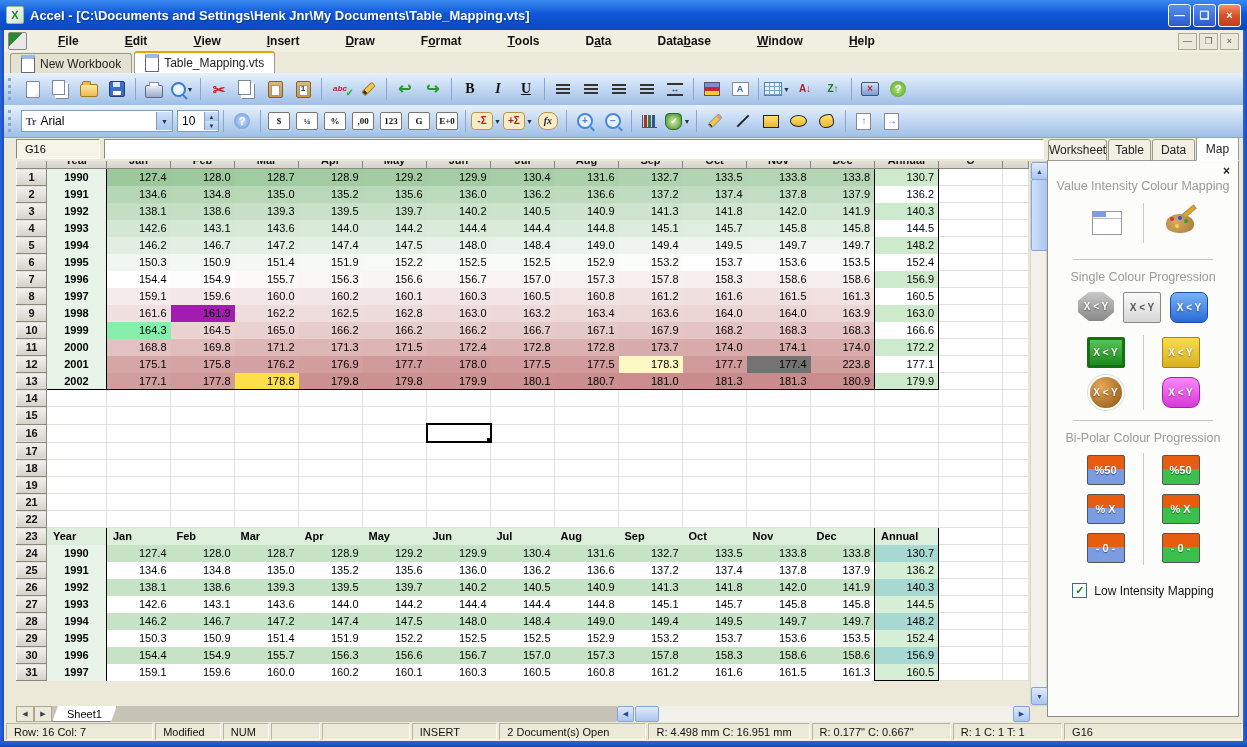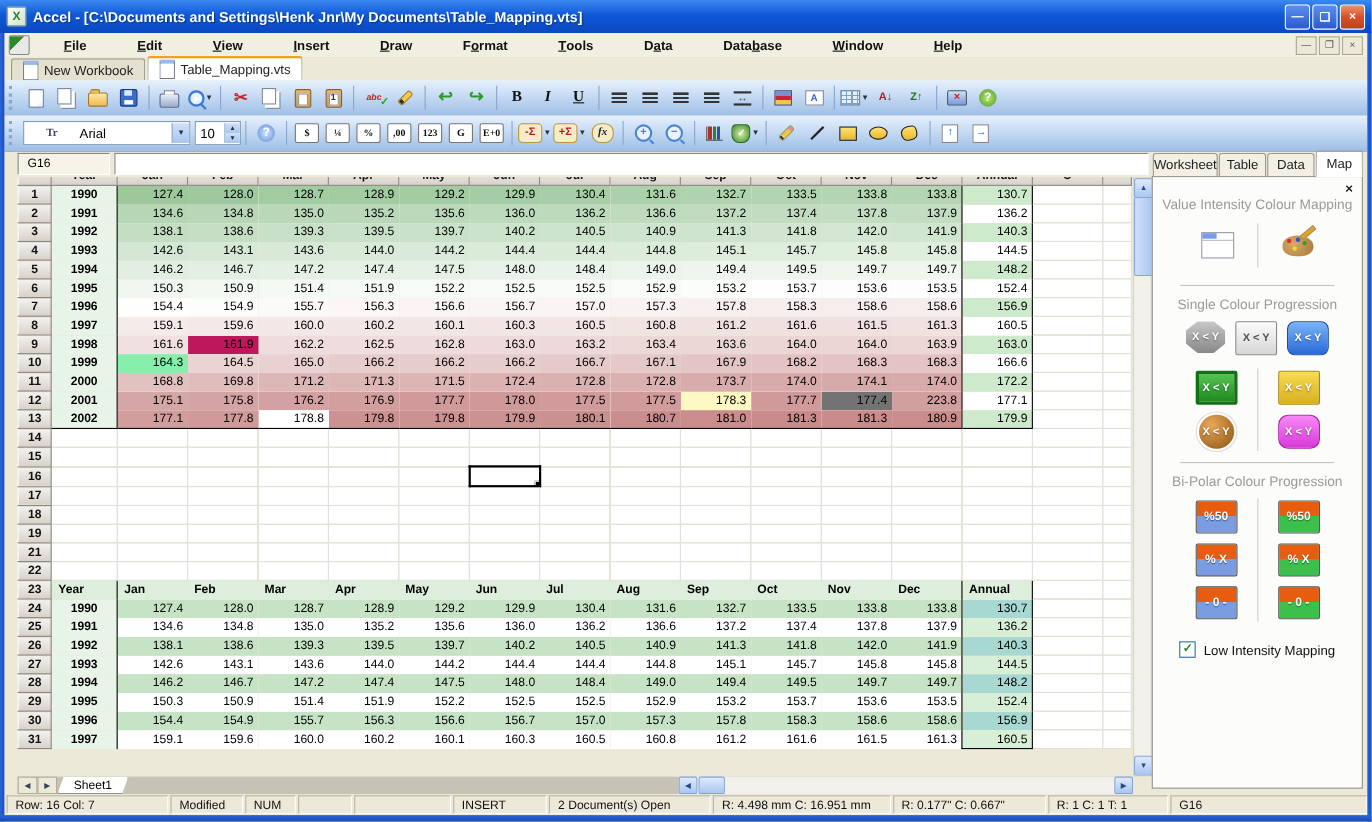--- a/index.html
+++ b/index.html
@@ -78,21 +78,21 @@
   .ic-zin::after,.ic-zout::after{content:"";position:absolute;right:-4px;bottom:-3px;width:5px;height:2px;background:#4a86d8;transform:rotate(45deg)}
   .ic-chart{width:14px;height:12px;border-left:1px solid #555;border-bottom:1px solid #555;background:linear-gradient(90deg,transparent 0 1px,#b03030 1px 4px,transparent 4px 5px,#308030 5px 8px,transparent 8px 9px,#3050a0 9px 12px,transparent 12px)}
   .ic-shield{width:15px;height:15px;border-radius:4px 4px 7px 7px;background:radial-gradient(#d8f0a8,#3a8a2a);border:1px solid #2a6a1a;color:#fff;font-size:9px}
   .ic-pencil{width:14px;height:4px;background:linear-gradient(90deg,#333 0 2px,#f5c842 2px 11px,#e89090 11px);border:1px solid #996;border-radius:2px;transform:rotate(-45deg)}
   .ic-line{width:16px;height:2px;background:#222;transform:rotate(-45deg)}
   .ic-rectsh{width:14px;height:11px;background:linear-gradient(#ffe070,#e8b830);border:1px solid #222}
   .ic-ellipsesh{width:15px;height:10px;background:linear-gradient(#ffe070,#e8b830);border:1px solid #222;border-radius:50%}
   .ic-blob{width:13px;height:12px;background:linear-gradient(#ffe070,#e8b830);border:1px solid #222;border-radius:70% 30% 60% 40%/50% 60% 40% 55%}
   .ic-pageup,.ic-pageright{width:13px;height:15px;background:#fff;border:1px solid #889;color:#2a6ad8;font-size:10px}
   .fontbox{width:150px;height:20px;background:#fff;border:1px solid #7f9db9;display:flex;align-items:center;font-size:12px;margin-left:2px}
-  .fontbox .tt{font-family:"Liberation Serif",serif;font-weight:bold;color:#446;font-size:10px;padding:0 20px}
+  .fontbox .tt{font-family:"Liberation Serif",serif;font-weight:bold;color:#446;font-size:10px;padding:0 4px}
   .fontbox .fdd{margin-left:auto;width:15px;height:18px;background:linear-gradient(#cfe0fa,#a8c6f0);border-left:1px solid #7f9db9;color:#234;font-size:7px;display:flex;align-items:center;justify-content:center}
   .sizebox{width:40px;height:20px;background:#fff;border:1px solid #7f9db9;display:flex;align-items:center;font-size:12px;margin-left:4px}
   .sizebox .val{flex:1;padding-left:4px}
   .spin{width:13px;height:18px;display:flex;flex-direction:column;border-left:1px solid #7f9db9}
   .spin span{flex:1;font-size:6px;display:flex;align-items:center;justify-content:center;background:linear-gradient(#cfe0fa,#a8c6f0);color:#234}
 
   
   .fbar{position:absolute;left:4px;top:137px;width:1040px;height:24px;background:#ece9d8;display:flex;align-items:center;z-index:30}
   .namebox{margin-left:12px;width:74px;height:18px;background:#f6f4e8;border:1px solid;border-color:#8a887f #fff #fff #8a887f;font-size:11px;display:flex;align-items:center;padding-left:8px}
   .finput{margin-left:4px;flex:1;height:18px;background:#fff;border:1px solid;border-color:#8a887f #fff #fff #8a887f;font-size:11px;display:flex;align-items:center;padding-left:4px}
@@ -596,21 +596,21 @@
             <td class="c dc" style="background:rgb(241,224,224)">161.5</td>
             <td class="c dc" style="background:rgb(241,225,225)">161.3</td>
             <td class="c an blr" style="background:#ffffff">160.5</td>
             <td class="c ec"></td>
             <td class="c ec"></td>
           </tr>
           <tr>
             <td class="rh">9</td>
             <td class="c yc">1998</td>
             <td class="c dc bl" style="background:rgb(240,224,224)">161.6</td>
-            <td class="c dc" style="background:#be185d">161.9</td>
+            <td class="c dc" style="background:#a21caf">161.9</td>
             <td class="c dc" style="background:rgb(239,221,221)">162.2</td>
             <td class="c dc" style="background:rgb(239,220,220)">162.5</td>
             <td class="c dc" style="background:rgb(238,219,219)">162.8</td>
             <td class="c dc" style="background:rgb(238,218,218)">163.0</td>
             <td class="c dc" style="background:rgb(237,217,217)">163.2</td>
             <td class="c dc" style="background:rgb(237,216,216)">163.4</td>
             <td class="c dc" style="background:rgb(236,215,215)">163.6</td>
             <td class="c dc" style="background:rgb(236,213,213)">164.0</td>
             <td class="c dc" style="background:rgb(236,213,213)">164.0</td>
             <td class="c dc" style="background:rgb(236,214,214)">163.9</td>
@@ -673,21 +673,21 @@
             <td class="c dc" style="background:rgb(210,159,159)">223.8</td>
             <td class="c an blr" style="background:#ffffff">177.1</td>
             <td class="c ec"></td>
             <td class="c ec"></td>
           </tr>
           <tr>
             <td class="rh">13</td>
             <td class="c yc bb">2002</td>
             <td class="c dc bl bb" style="background:rgb(209,157,157)">177.1</td>
             <td class="c dc bb" style="background:rgb(208,154,154)">177.8</td>
-            <td class="c dc bb" style="background:#ffffff">178.8</td>
+            <td class="c dc bb" style="background:#fde047">178.8</td>
             <td class="c dc bb" style="background:rgb(204,145,145)">179.8</td>
             <td class="c dc bb" style="background:rgb(204,145,145)">179.8</td>
             <td class="c dc bb" style="background:rgb(204,145,145)">179.9</td>
             <td class="c dc bb" style="background:rgb(203,144,144)">180.1</td>
             <td class="c dc bb" style="background:rgb(202,142,142)">180.7</td>
             <td class="c dc bb" style="background:rgb(202,140,140)">181.0</td>
             <td class="c dc bb" style="background:rgb(201,139,139)">181.3</td>
             <td class="c dc bb" style="background:rgb(201,139,139)">181.3</td>
             <td class="c dc bb" style="background:rgb(202,141,141)">180.9</td>
             <td class="c an blr bb" style="background:#cdeacd">179.9</td>

